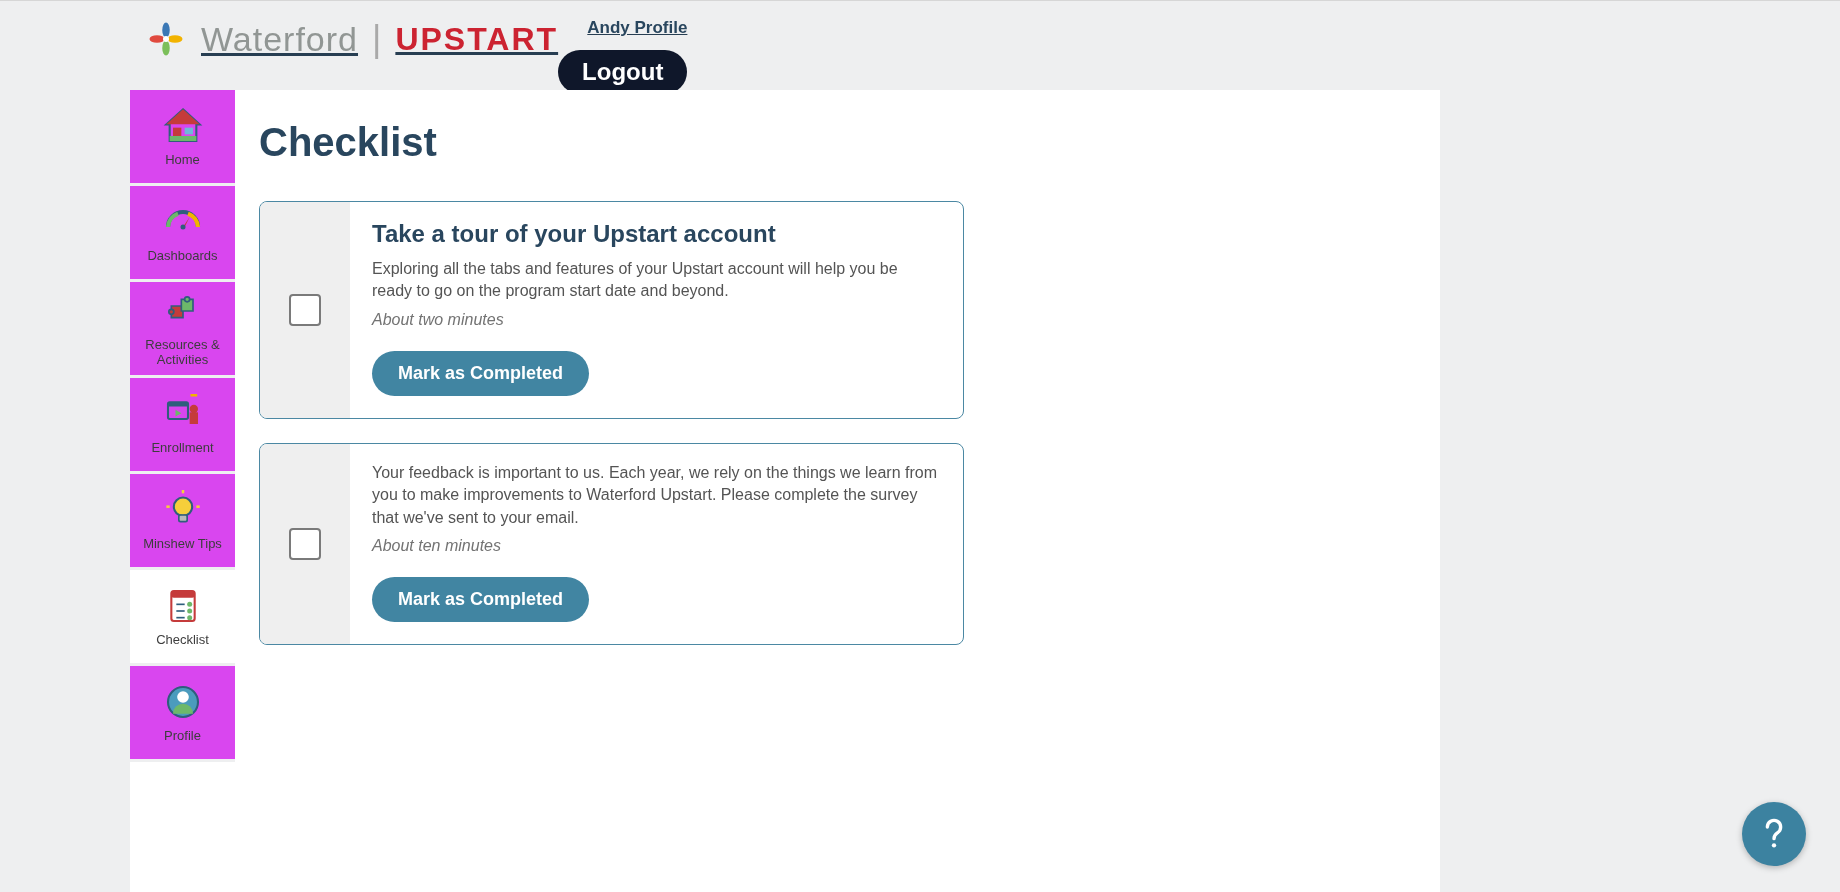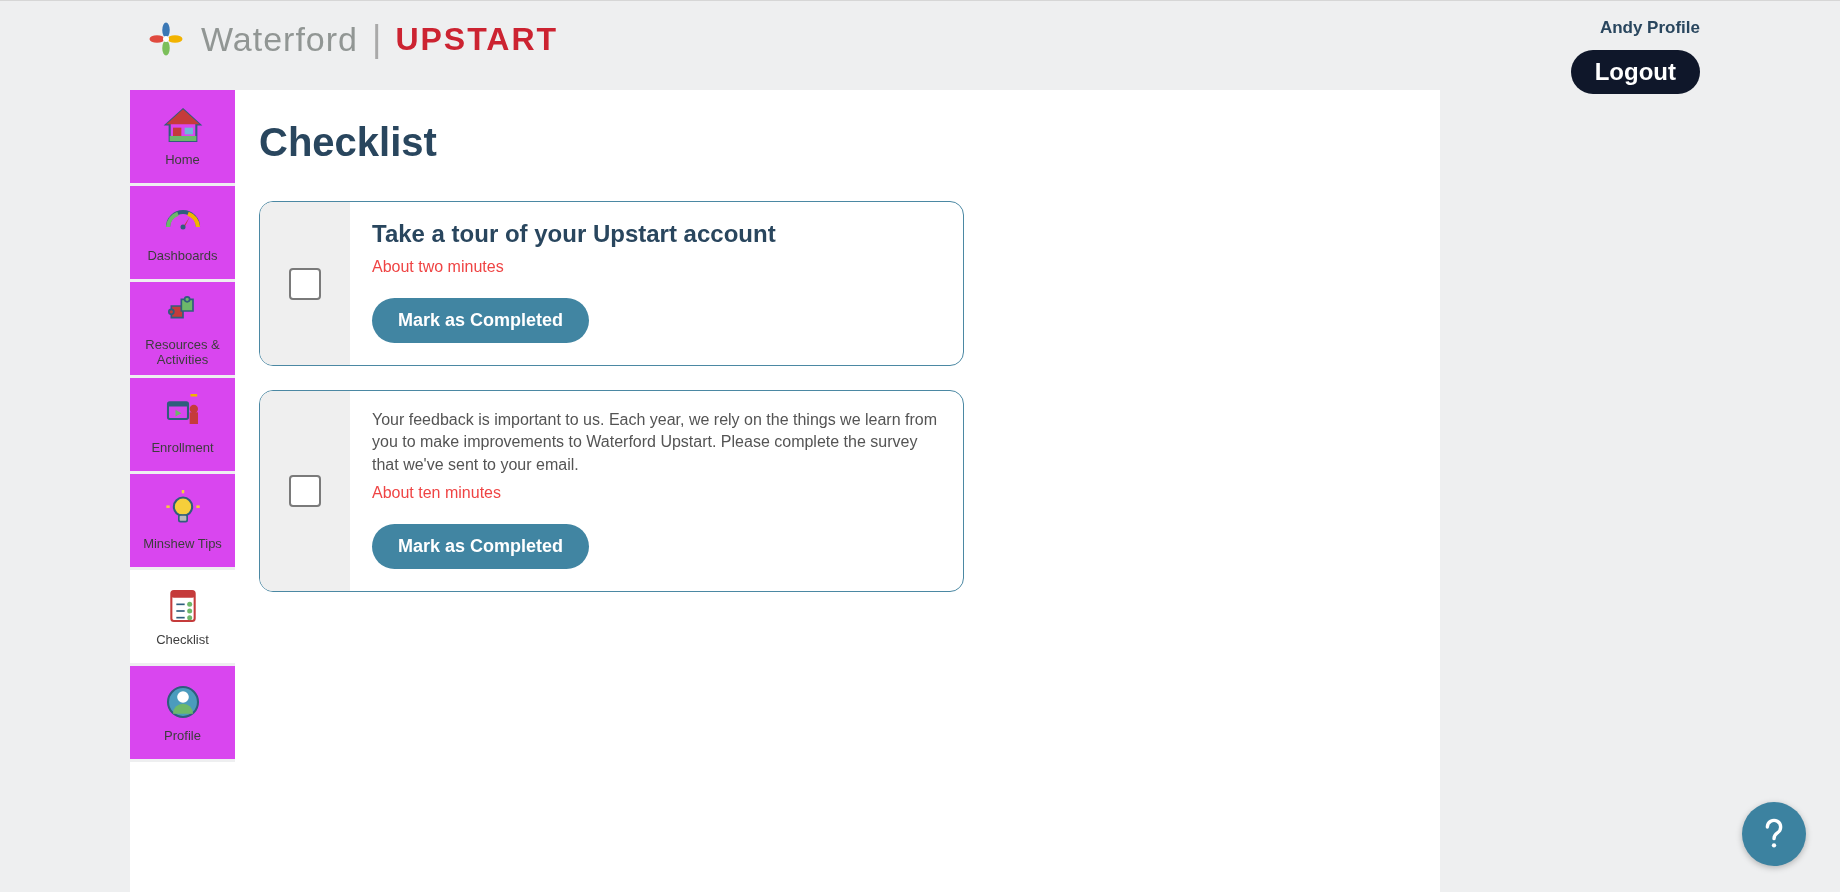--- a/index.html
+++ b/index.html
@@ -15,21 +15,21 @@
     position: relative;
     background: #eeeff0;
   }
   .top-border {
     position: absolute; top:0; left:0; right:0; height:1px;
     background:#d6d6d6;
   }
   .header {
     position: absolute;
     top: 18px; left: 145px; right: 140px;
-    display: flex; justify-content: space-between; align-items: flex-start;
+    display: flex; align-items: flex-start; text-decoration: underline;
   }
   .brand {
     display: flex; align-items: center; gap: 14px;
   }
   .brand .sep { color:#a9a9a9; font-size:36px; font-weight:300; }
   .brand-waterford {
     font-size: 34px; letter-spacing:1px; color:#919694; font-weight:400;
   }
   .brand-upstart {
     font-size: 32px; font-weight: 800; color:#cc2331; letter-spacing:2px;
@@ -70,36 +70,36 @@
   }
   .page-title {
     font-size:40px; font-weight:700; color:#29465e; margin-bottom: 36px;
   }
   .intro {
     font-size:22px; color:#29465e; line-height:1.35;
     max-width: 700px; margin-bottom:28px;
   }
 
   .card {
-    border:1px solid #4b88a3; border-radius:14px;
+    border:1px solid #4b88a3; border-radius:8px;
     display:flex; overflow:hidden; margin-bottom:24px;
     max-width: 705px;
   }
   .card-check-col {
     width:90px; background:#efefef;
     display:flex; align-items:center; justify-content:center;
   }
   .checkbox {
     width:32px; height:32px; border:2px solid #7a7a7a; border-radius:4px;
     background:#fff; cursor:pointer;
   }
   .card-body { flex:1; padding:18px 22px 22px 22px; }
   .card-title { font-size:24px; font-weight:700; color:#29465e; margin-bottom:10px; }
   .card-desc { font-size:16px; color:#545454; line-height:1.4; margin-bottom:8px; max-width:580px;}
-  .card-duration { font-size:16px; color:#ef4444; margin-bottom:22px; }
+  .card-duration { font-size:16px; color:#737373; font-style:italic; margin-bottom:22px; }
   .mark-btn {
     background:#4185a2; color:#fff; border:none;
     font-size:18px; font-weight:600;
     padding:12px 26px; border-radius:26px; cursor:pointer;
   }
 
   .help-fab {
     position:absolute; right:34px; bottom:26px;
     width:64px; height:64px; border-radius:50%;
     background:#3c82a0; color:#fff;
@@ -237,20 +237,21 @@
 
     <div class="content">
       <h1 class="page-title">Checklist</h1>
 
       <div class="card">
         <div class="card-check-col">
           <div class="checkbox"></div>
         </div>
         <div class="card-body">
           <h3 class="card-title">Take a tour of your Upstart account</h3>
+          <p class="card-desc">Exploring all the tabs and features of your Upstart account will help you be ready to go on the program start date and beyond.</p>
           <p class="card-duration">About two minutes</p>
           <button class="mark-btn">Mark as Completed</button>
         </div>
       </div>
 
       <div class="card">
         <div class="card-check-col">
           <div class="checkbox"></div>
         </div>
         <div class="card-body">

